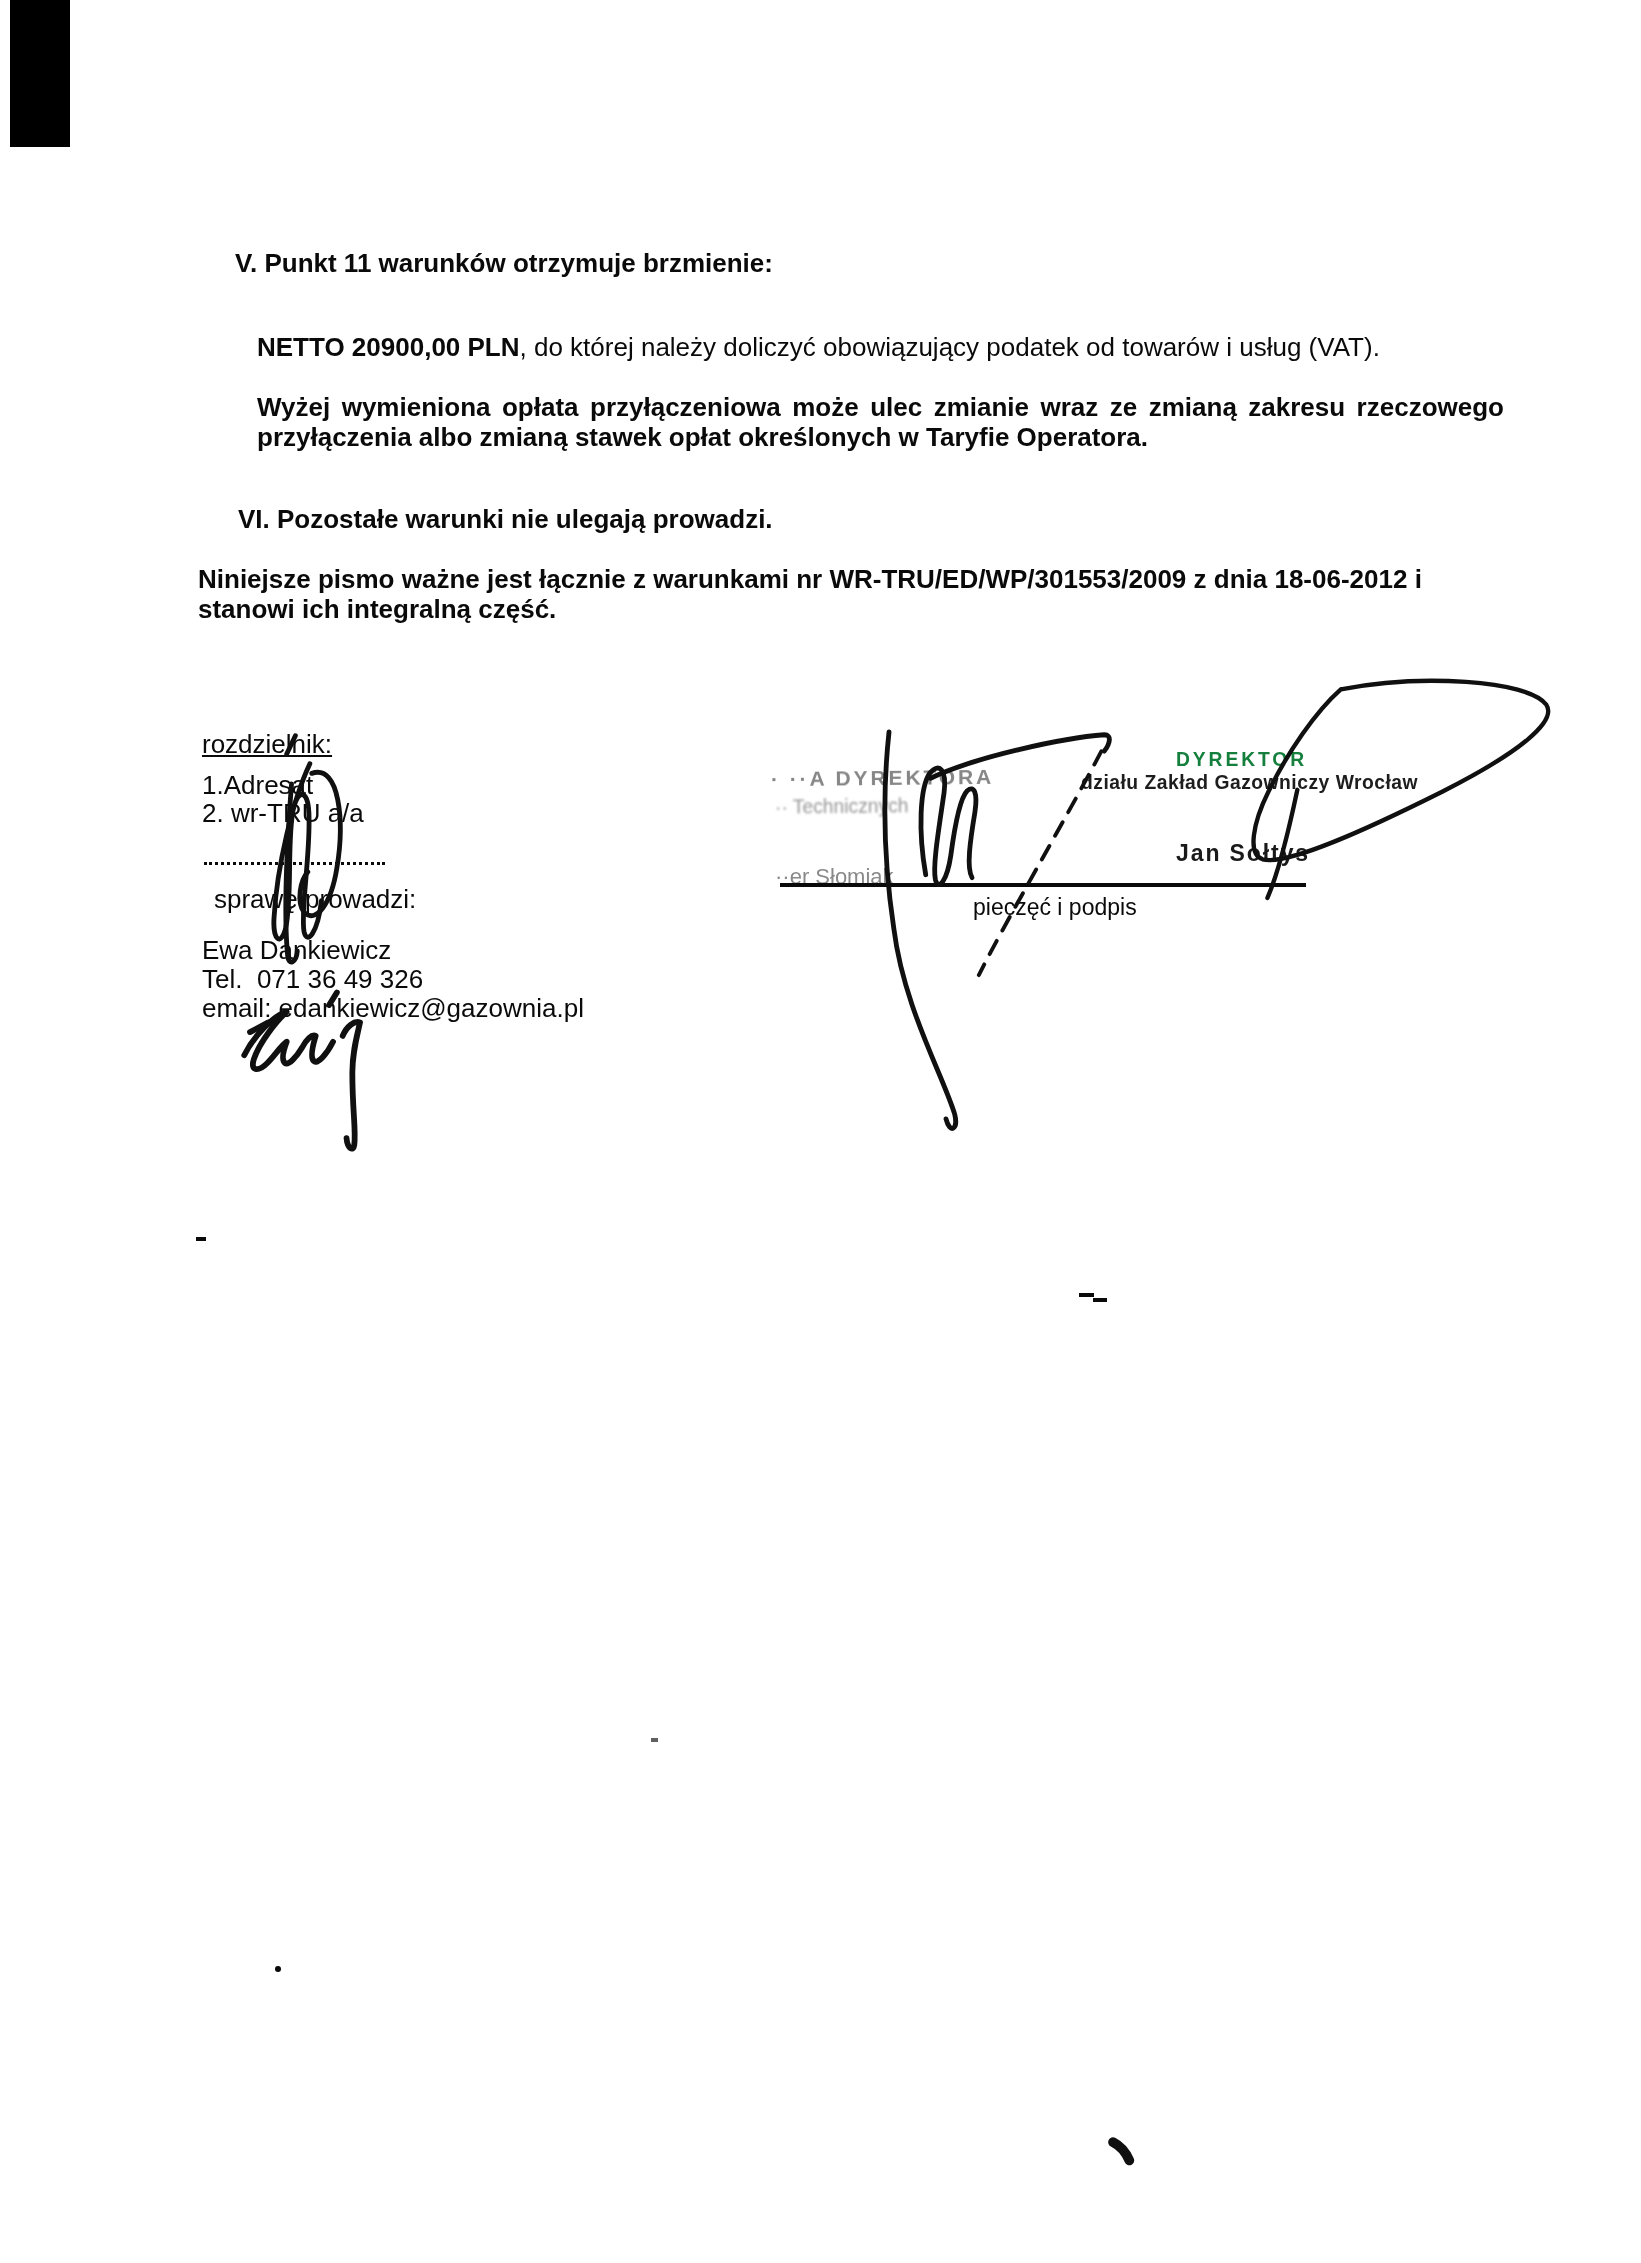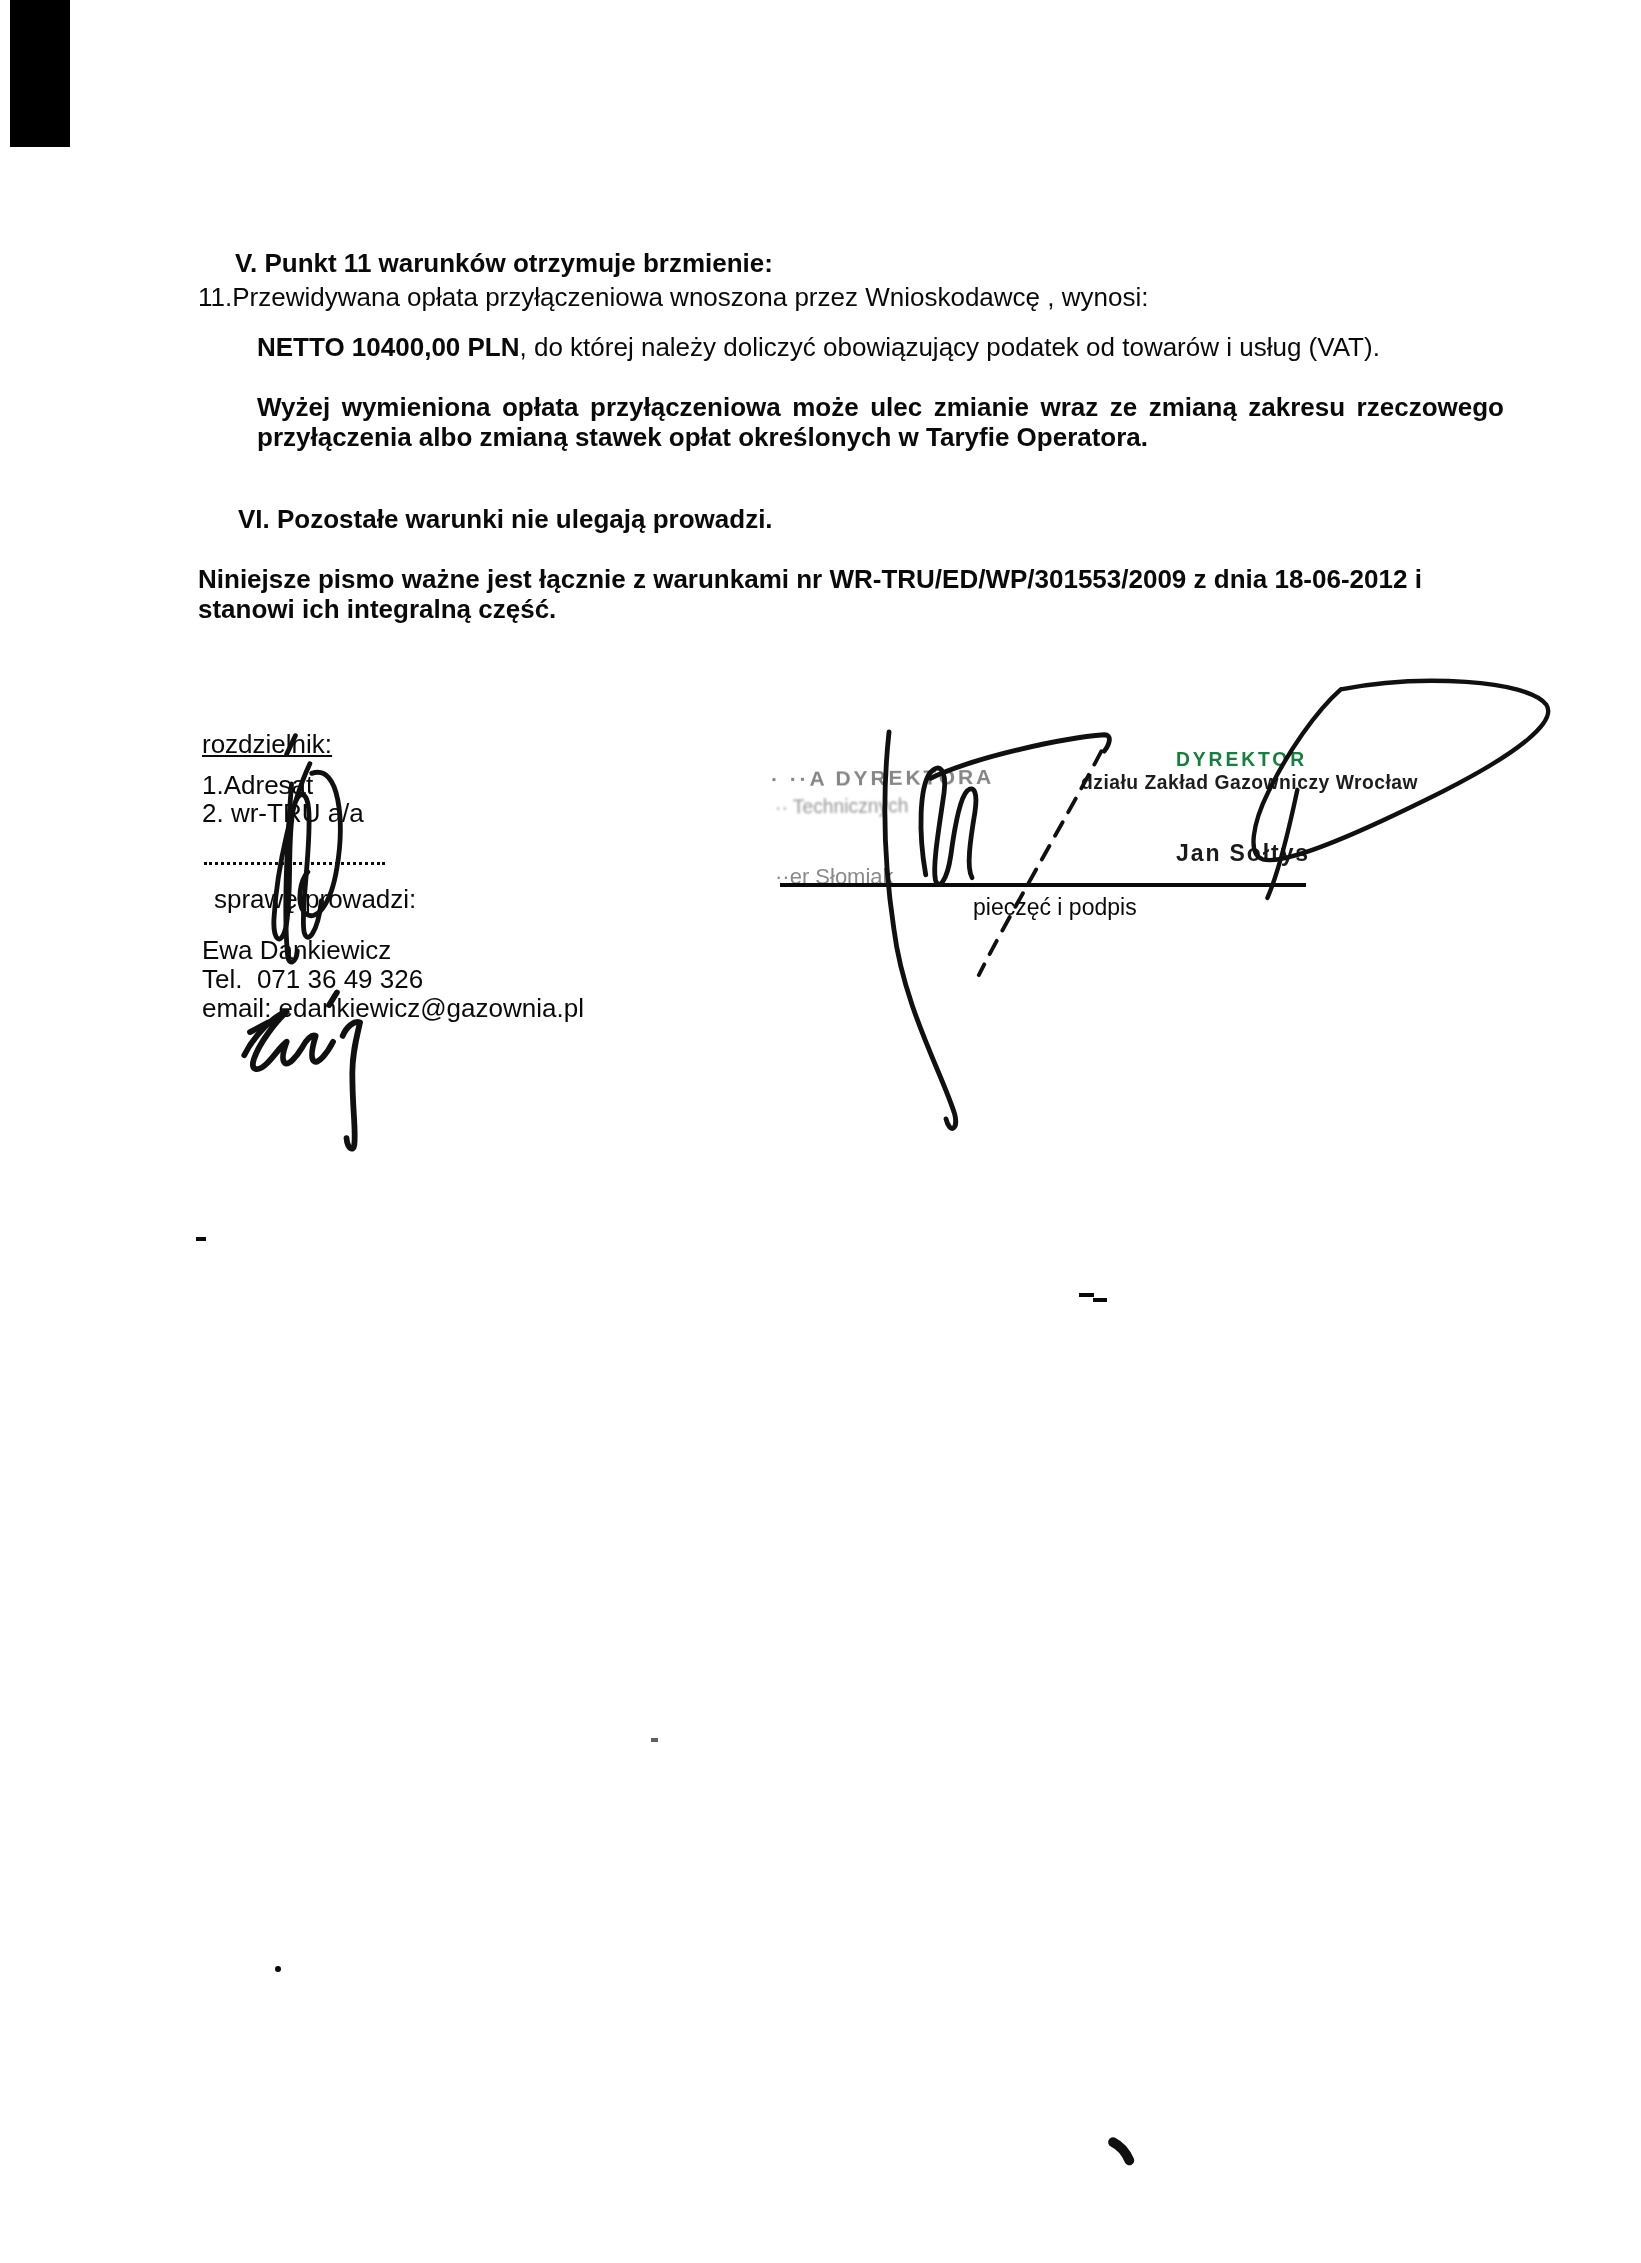--- a/index.html
+++ b/index.html
@@ -31,23 +31,22 @@
   svg.ink{position:absolute;left:0;top:0;pointer-events:none;}
 </style>
 </head>
 <body>
 
 <div class="page">
 
   <div class="strip"></div>
 
   <div class="t b" style="left:235px;top:248px;">V. Punkt 11 warunków otrzymuje brzmienie:</div>
-  <div class="t" style="left:198px;top:282px;">11.Przewidywana opłata przyłączeniowa wnoszona przez Wnioskodawcę , wynosi:</div>
 
-  <div class="t" style="left:257px;top:332px;"><span class="b">NETTO 10400,00 PLN</span><span>, do której należy doliczyć obowiązujący podatek od towarów i usług (VAT).</span></div>
+  <div class="t" style="left:257px;top:332px;"><span class="b">NETTO 20900,00 PLN</span><span>, do której należy doliczyć obowiązujący podatek od towarów i usług (VAT).</span></div>
 
   <div class="t b para justify" style="left:257px;top:392px;width:1247px;">Wyżej wymieniona opłata przyłączeniowa może ulec zmianie wraz ze zmianą zakresu rzeczowego przyłączenia albo zmianą stawek opłat określonych w Taryfie Operatora.</div>
 
   <div class="t b" style="left:238px;top:504px;">VI. Pozostałe warunki nie ulegają prowadzi.</div>
 
   <div class="t b para" style="left:198px;top:564px;width:1313px;">Niniejsze pismo ważne jest łącznie z warunkami nr WR-TRU/ED/WP/301553/2009 z dnia 18-06-2012 i stanowi ich integralną część.</div>
 
   <div class="t underline" style="left:202px;top:729px;">rozdzielnik:</div>
   <div class="t" style="left:202px;top:770px;">1.Adresat</div>
   <div class="t" style="left:202px;top:798px;">2. wr-TRU a/a</div>

